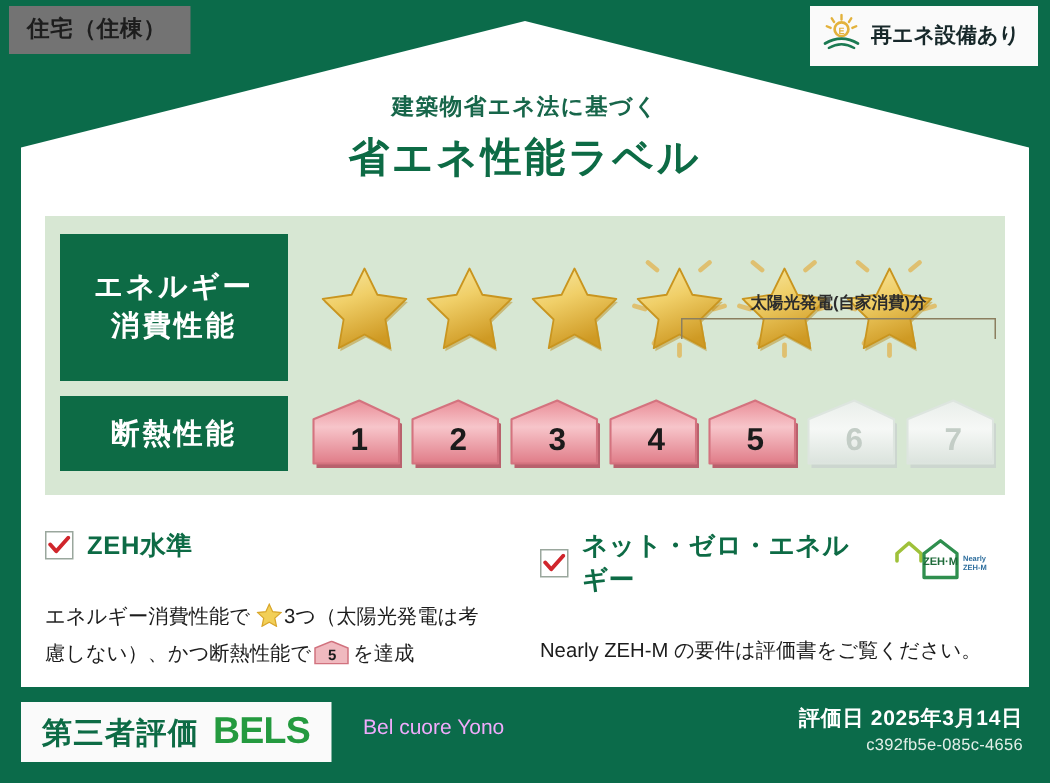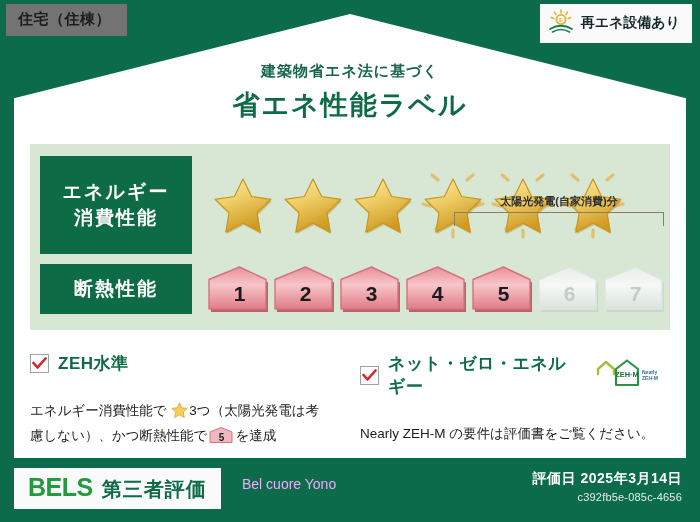--- a/index.html
+++ b/index.html
@@ -440,20 +440,20 @@
           <text x="48" y="16" font-size="5" fill="#2f6f9e" font-family="Liberation Sans, sans-serif" font-weight="bold">Nearly</text>
           <text x="48" y="22" font-size="5" fill="#2f6f9e" font-family="Liberation Sans, sans-serif" font-weight="bold">ZEH-M</text>
         </svg>
       </span>
     </div>
     <div class="note-body">Nearly ZEH-M の要件は評価書をご覧ください。</div>
   </div>
 
   <div id="footer">
     <div id="bels-plate">
+      <span id="bels-jp">第三者評価</span>
       <span id="bels-en">BELS</span>
-      <span id="bels-jp">第三者評価</span>
     </div>
     <div id="prop-name">Bel cuore Yono</div>
     <div id="eval-date">評価日 2025年3月14日</div>
     <div id="eval-id">c392fb5e-085c-4656</div>
   </div>
 </div>
 
 </body></html>

